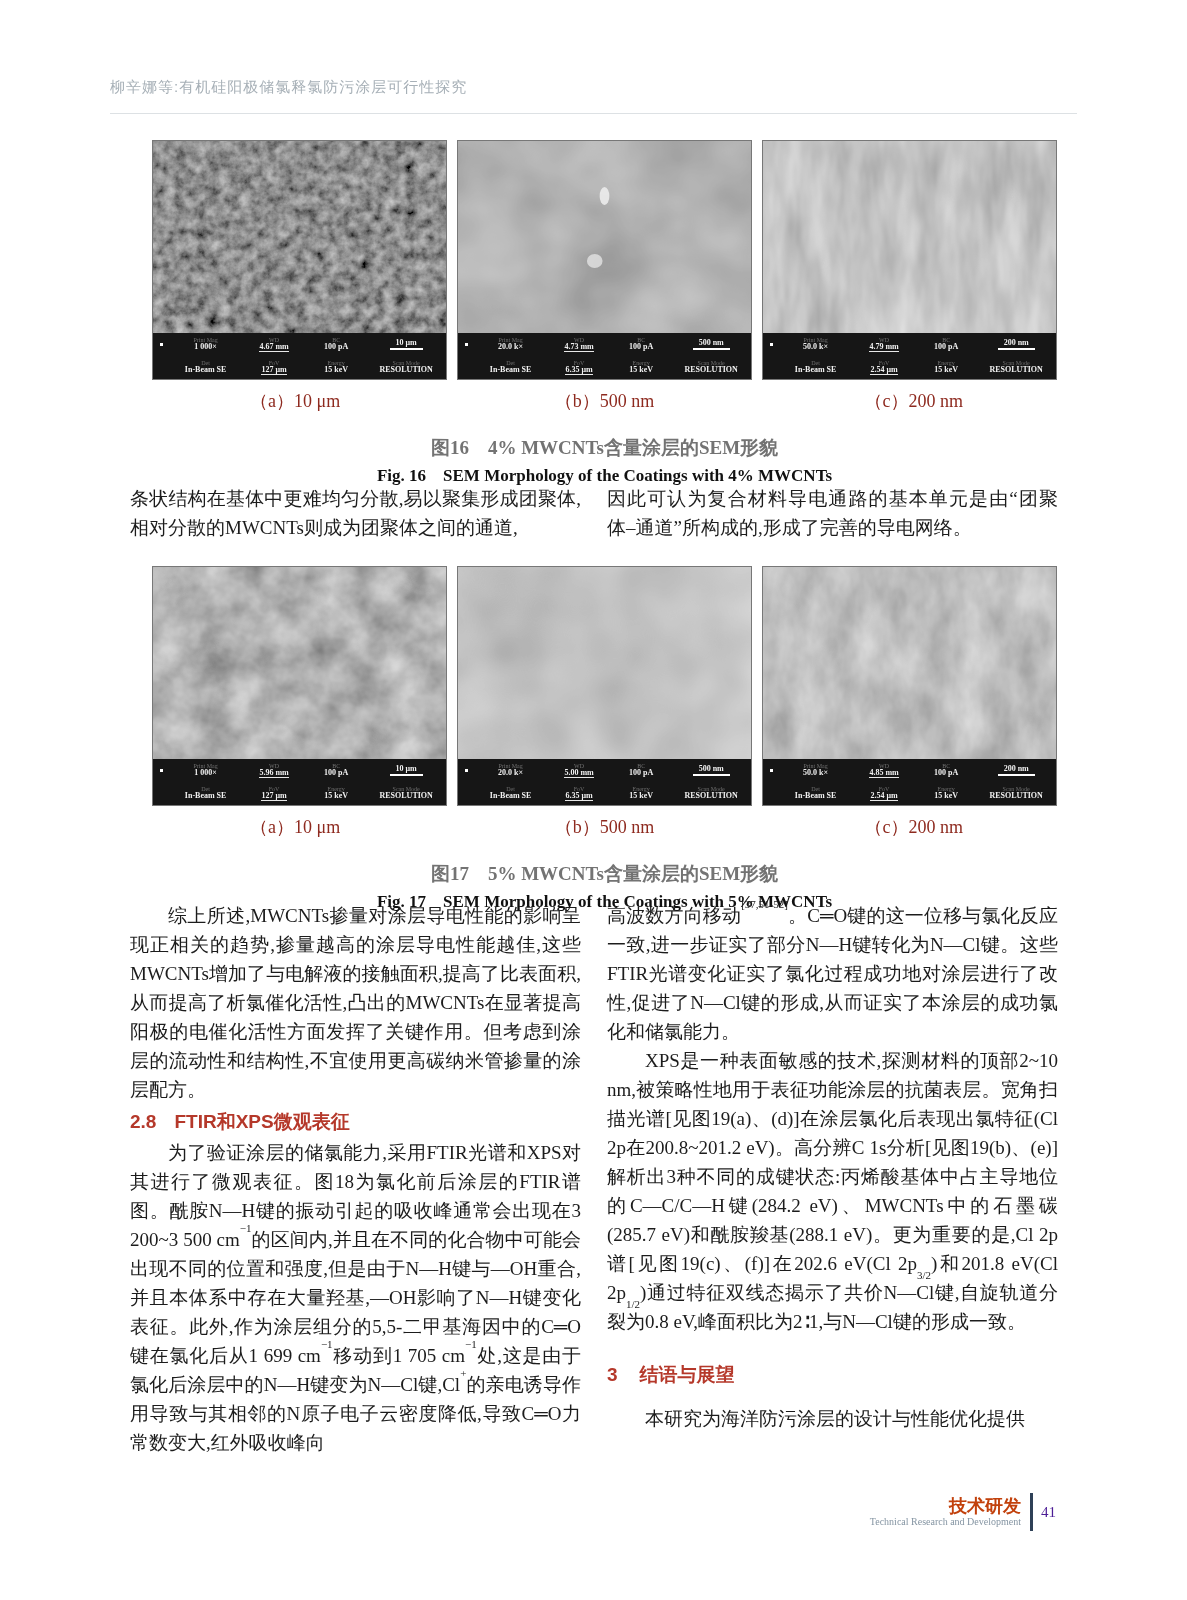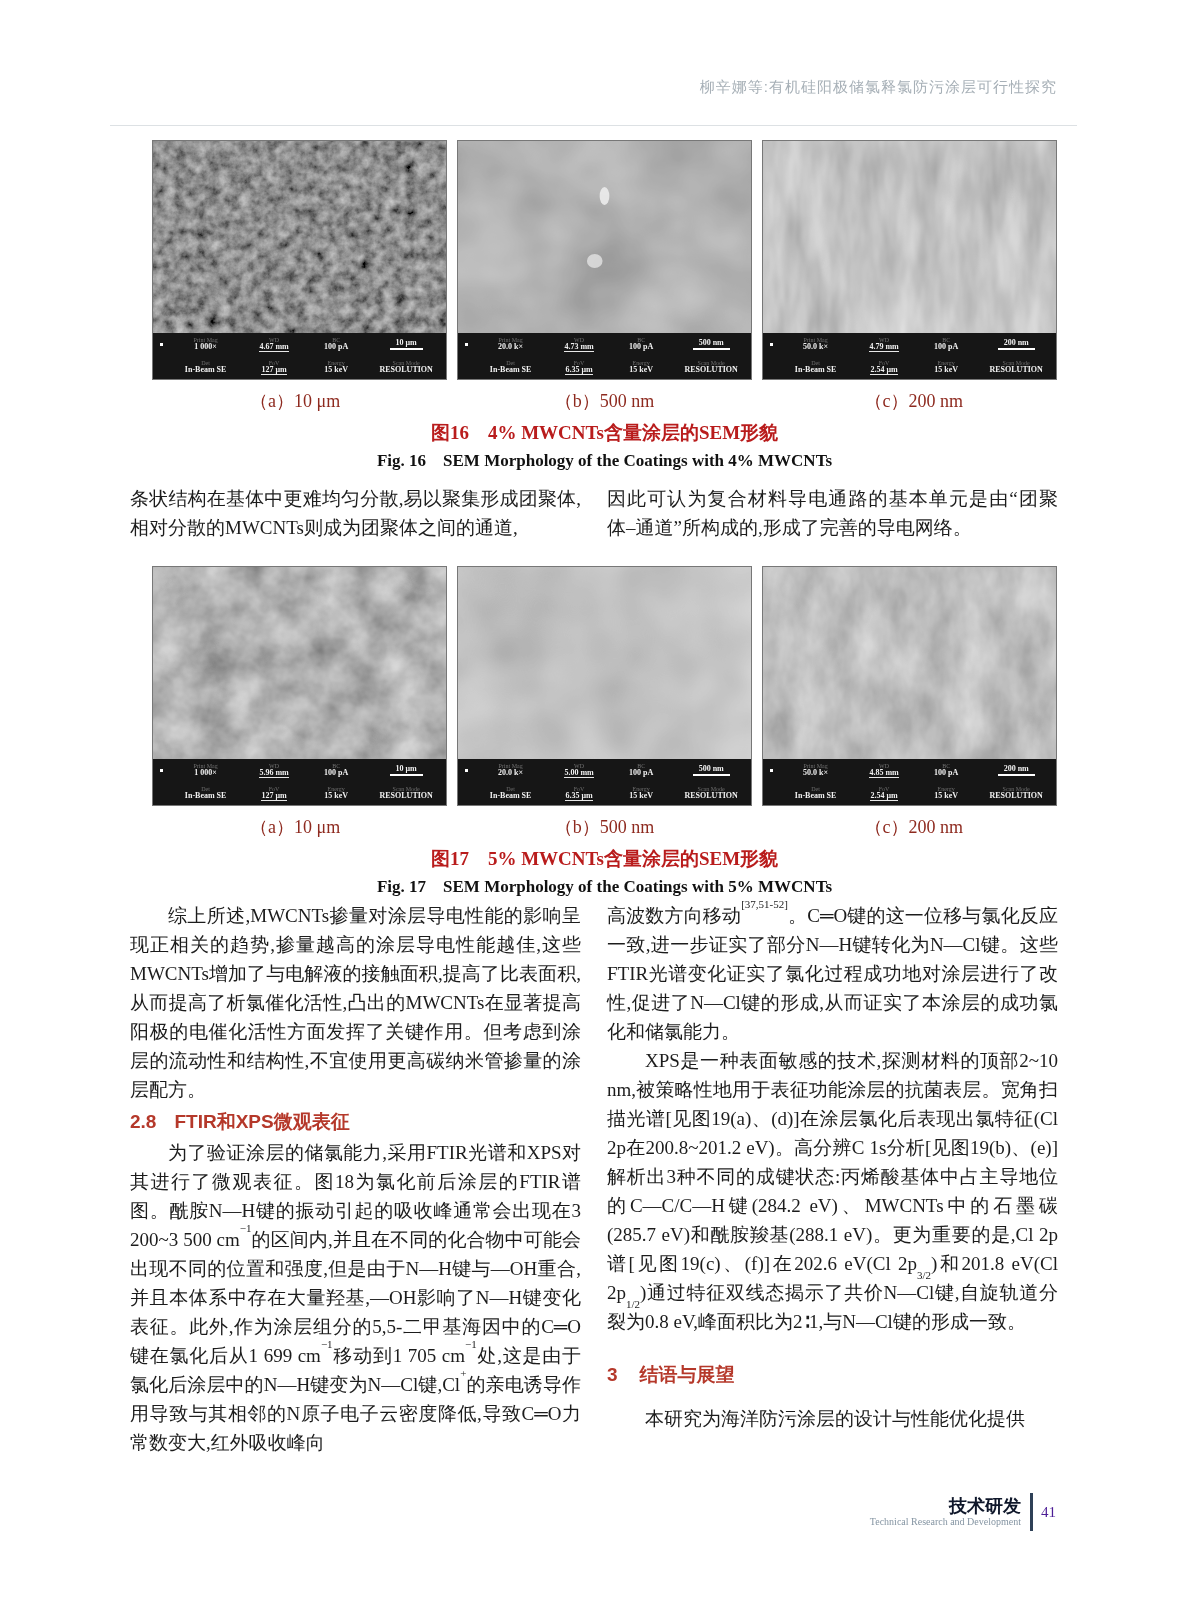--- a/index.html
+++ b/index.html
@@ -1,63 +1,63 @@
 <!DOCTYPE html>
 <html><head>
 <meta charset="utf-8">
 <style>
   html,body{margin:0;padding:0;background:#ffffff;}
   body{width:1187px;height:1600px;position:relative;font-family:"Liberation Serif","DejaVu Serif",serif;color:#1c1c1c;overflow:hidden;}
   .page{position:absolute;inset:0;background:#fff;}
 
   
-  .header{position:absolute;top:78px;left:110px;right:110px;text-align:right;
+  .header{position:absolute;top:78px;left:110px;right:110px;text-align:left;
     font-family:"Liberation Sans","DejaVu Sans",sans-serif;font-size:15px;color:#a7b0b7;
-    padding-bottom:28px;padding-right:20px;border-bottom:1px solid #dde1e4;letter-spacing:1px;}
+    padding-bottom:16px;padding-right:20px;border-bottom:1px solid #dde1e4;letter-spacing:1px;}
 
   
   .figure-block{position:absolute;left:152px;right:130px;}
   .sem-row{display:flex;gap:10px;}
   .sem-tile{flex:1;display:flex;flex-direction:column;border:1px solid #777;background:#222;}
   .sem-img{position:relative;height:192px;overflow:hidden;background:#3a3a3a;}
   .sem-img svg{position:absolute;inset:0;width:100%;height:100%;display:block;}
   .sem-bar{height:46px;background:#161616;display:grid;grid-template-columns:16px 1.15fr 1fr 0.95fr 1.25fr;
     grid-auto-rows:23px;align-items:center;font-family:"Liberation Serif",serif;}
   .sem-cell{display:flex;flex-direction:column;align-items:center;justify-content:center;line-height:1.05;}
   .sem-lbl{font-size:6px;color:#6f6f6f;}
   .sem-val{font-size:8px;color:#f2f2f2;font-weight:bold;}
   .u{border-bottom:1px solid #e8e8e8;}
   .scalebar .sem-val{border-bottom:2px solid #ffffff;padding:0 6px 1px;}
   .dotcell{display:flex;align-items:center;justify-content:center;}
   .sq{width:3px;height:3px;background:#fff;}
 
   .subcaps{display:flex;gap:23px;margin-top:9px;}
   .subcap{flex:1;text-align:center;font-size:18px;color:#8e2a1f;}
-  .figcap-cn{margin-top:7px;text-align:center;font-size:19px;font-weight:bold;color:#b91c1c;}
+  .figcap-cn{margin-top:22px;text-align:center;font-size:19px;font-weight:bold;color:#737373;}
   .figcap-en{margin-top:3px;text-align:center;font-size:17px;font-weight:bold;color:#111;}
 
   
   .twocol{position:absolute;left:130px;right:129px;display:flex;gap:26px;}
   .col{flex:1;}
   .bodytext p{margin:0;font-size:19px;line-height:29px;text-align:justify;}
   .indent{text-indent:2em;}
   sup.ref,sup.pw{font-size:11px;position:relative;top:-7px;line-height:0;}
   sub.orb{font-size:11px;position:relative;top:4px;line-height:0;}
 
   .h28{margin:3px 0 2px;font-family:"Liberation Sans","DejaVu Sans",sans-serif;
     font-size:19px;font-weight:bold;color:#b5382a;line-height:29px;}
   .h28 .num{margin-right:18px;}
   .h3head{margin:24px 0 14px;font-family:"Liberation Sans","DejaVu Sans",sans-serif;
     font-size:19px;font-weight:bold;color:#b5382a;line-height:30px;}
   .h3head .num{margin-right:22px;}
 
   
   .footer{position:absolute;top:1493px;right:131px;display:flex;align-items:center;}
   .footer-text{text-align:right;margin-right:9px;}
-  .footer-cn{font-family:"Liberation Sans","DejaVu Sans",sans-serif;font-size:18px;font-weight:bold;color:#0f172a;line-height:20px;}
+  .footer-cn{font-family:"Liberation Sans","DejaVu Sans",sans-serif;font-size:18px;font-weight:bold;color:#c2410c;line-height:20px;}
   .footer-en{font-size:10px;color:#8494a2;line-height:12px;}
   .footer-rule{width:3px;height:38px;background:#2e4057;margin-right:8px;}
   .footer-page{font-size:15px;color:#4c1d95;}
 </style>
 </head>
 <body>
 
 <div class="page">
 
   <div class="header">

